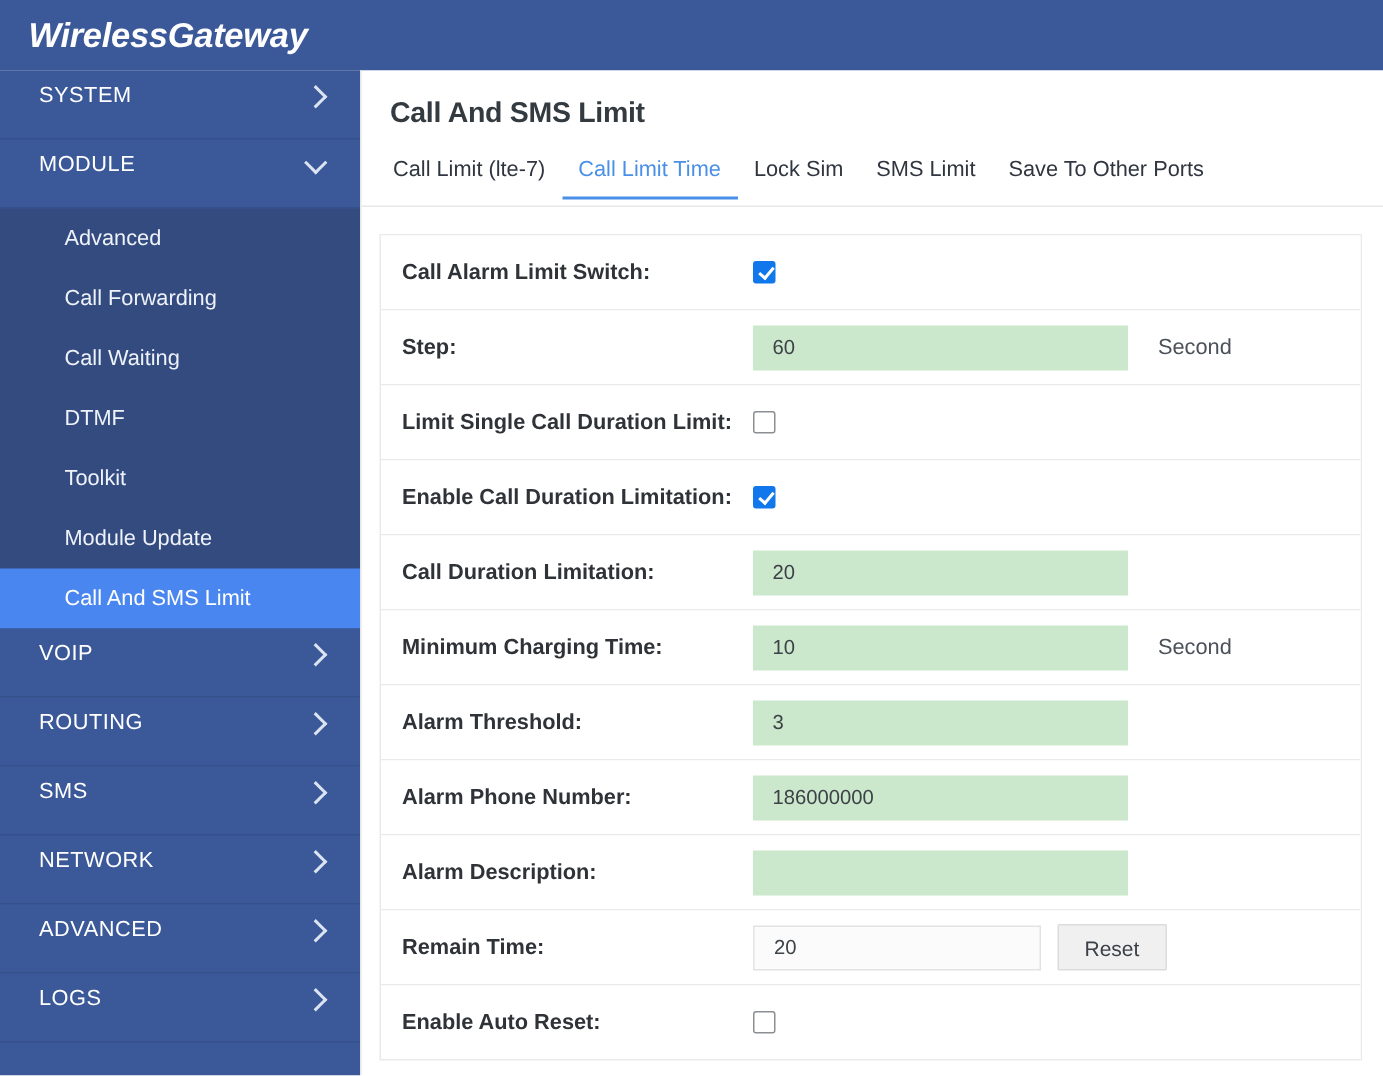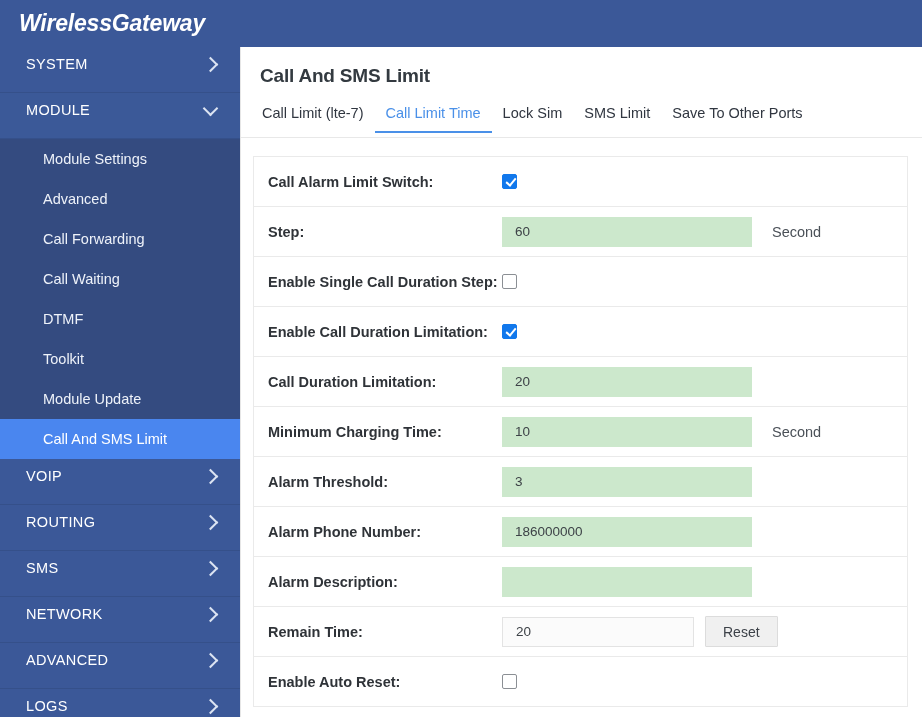--- a/index.html
+++ b/index.html
@@ -208,23 +208,20 @@
       <div class="nav-group-header">
         <span>SYSTEM</span>
         <span class="chev"></span>
       </div>
       <div class="nav-group-header expanded">
         <span>MODULE</span>
         <span class="chev down"></span>
       </div>
       <div class="submenu">
         <div class="nav-sub-item">
-          <span>Module Settings</span>
-        </div>
-        <div class="nav-sub-item">
           <span>Advanced</span>
         </div>
         <div class="nav-sub-item">
           <span>Call Forwarding</span>
         </div>
         <div class="nav-sub-item">
           <span>Call Waiting</span>
         </div>
         <div class="nav-sub-item">
           <span>DTMF</span>
@@ -282,21 +279,21 @@
           </div>
         </div>
         <div class="form-row">
           <div class="row-label">Step:</div>
           <div class="row-field">
             <input type="text" class="txt" value="60" style="">
           </div>
           <div class="row-suffix">Second</div>
         </div>
         <div class="form-row">
-          <div class="row-label">Enable Single Call Duration Step:</div>
+          <div class="row-label">Limit Single Call Duration Limit:</div>
           <div class="row-field">
             <span class="cb"></span>
           </div>
         </div>
         <div class="form-row">
           <div class="row-label">Enable Call Duration Limitation:</div>
           <div class="row-field">
             <span class="cb checked"></span>
           </div>
         </div>

